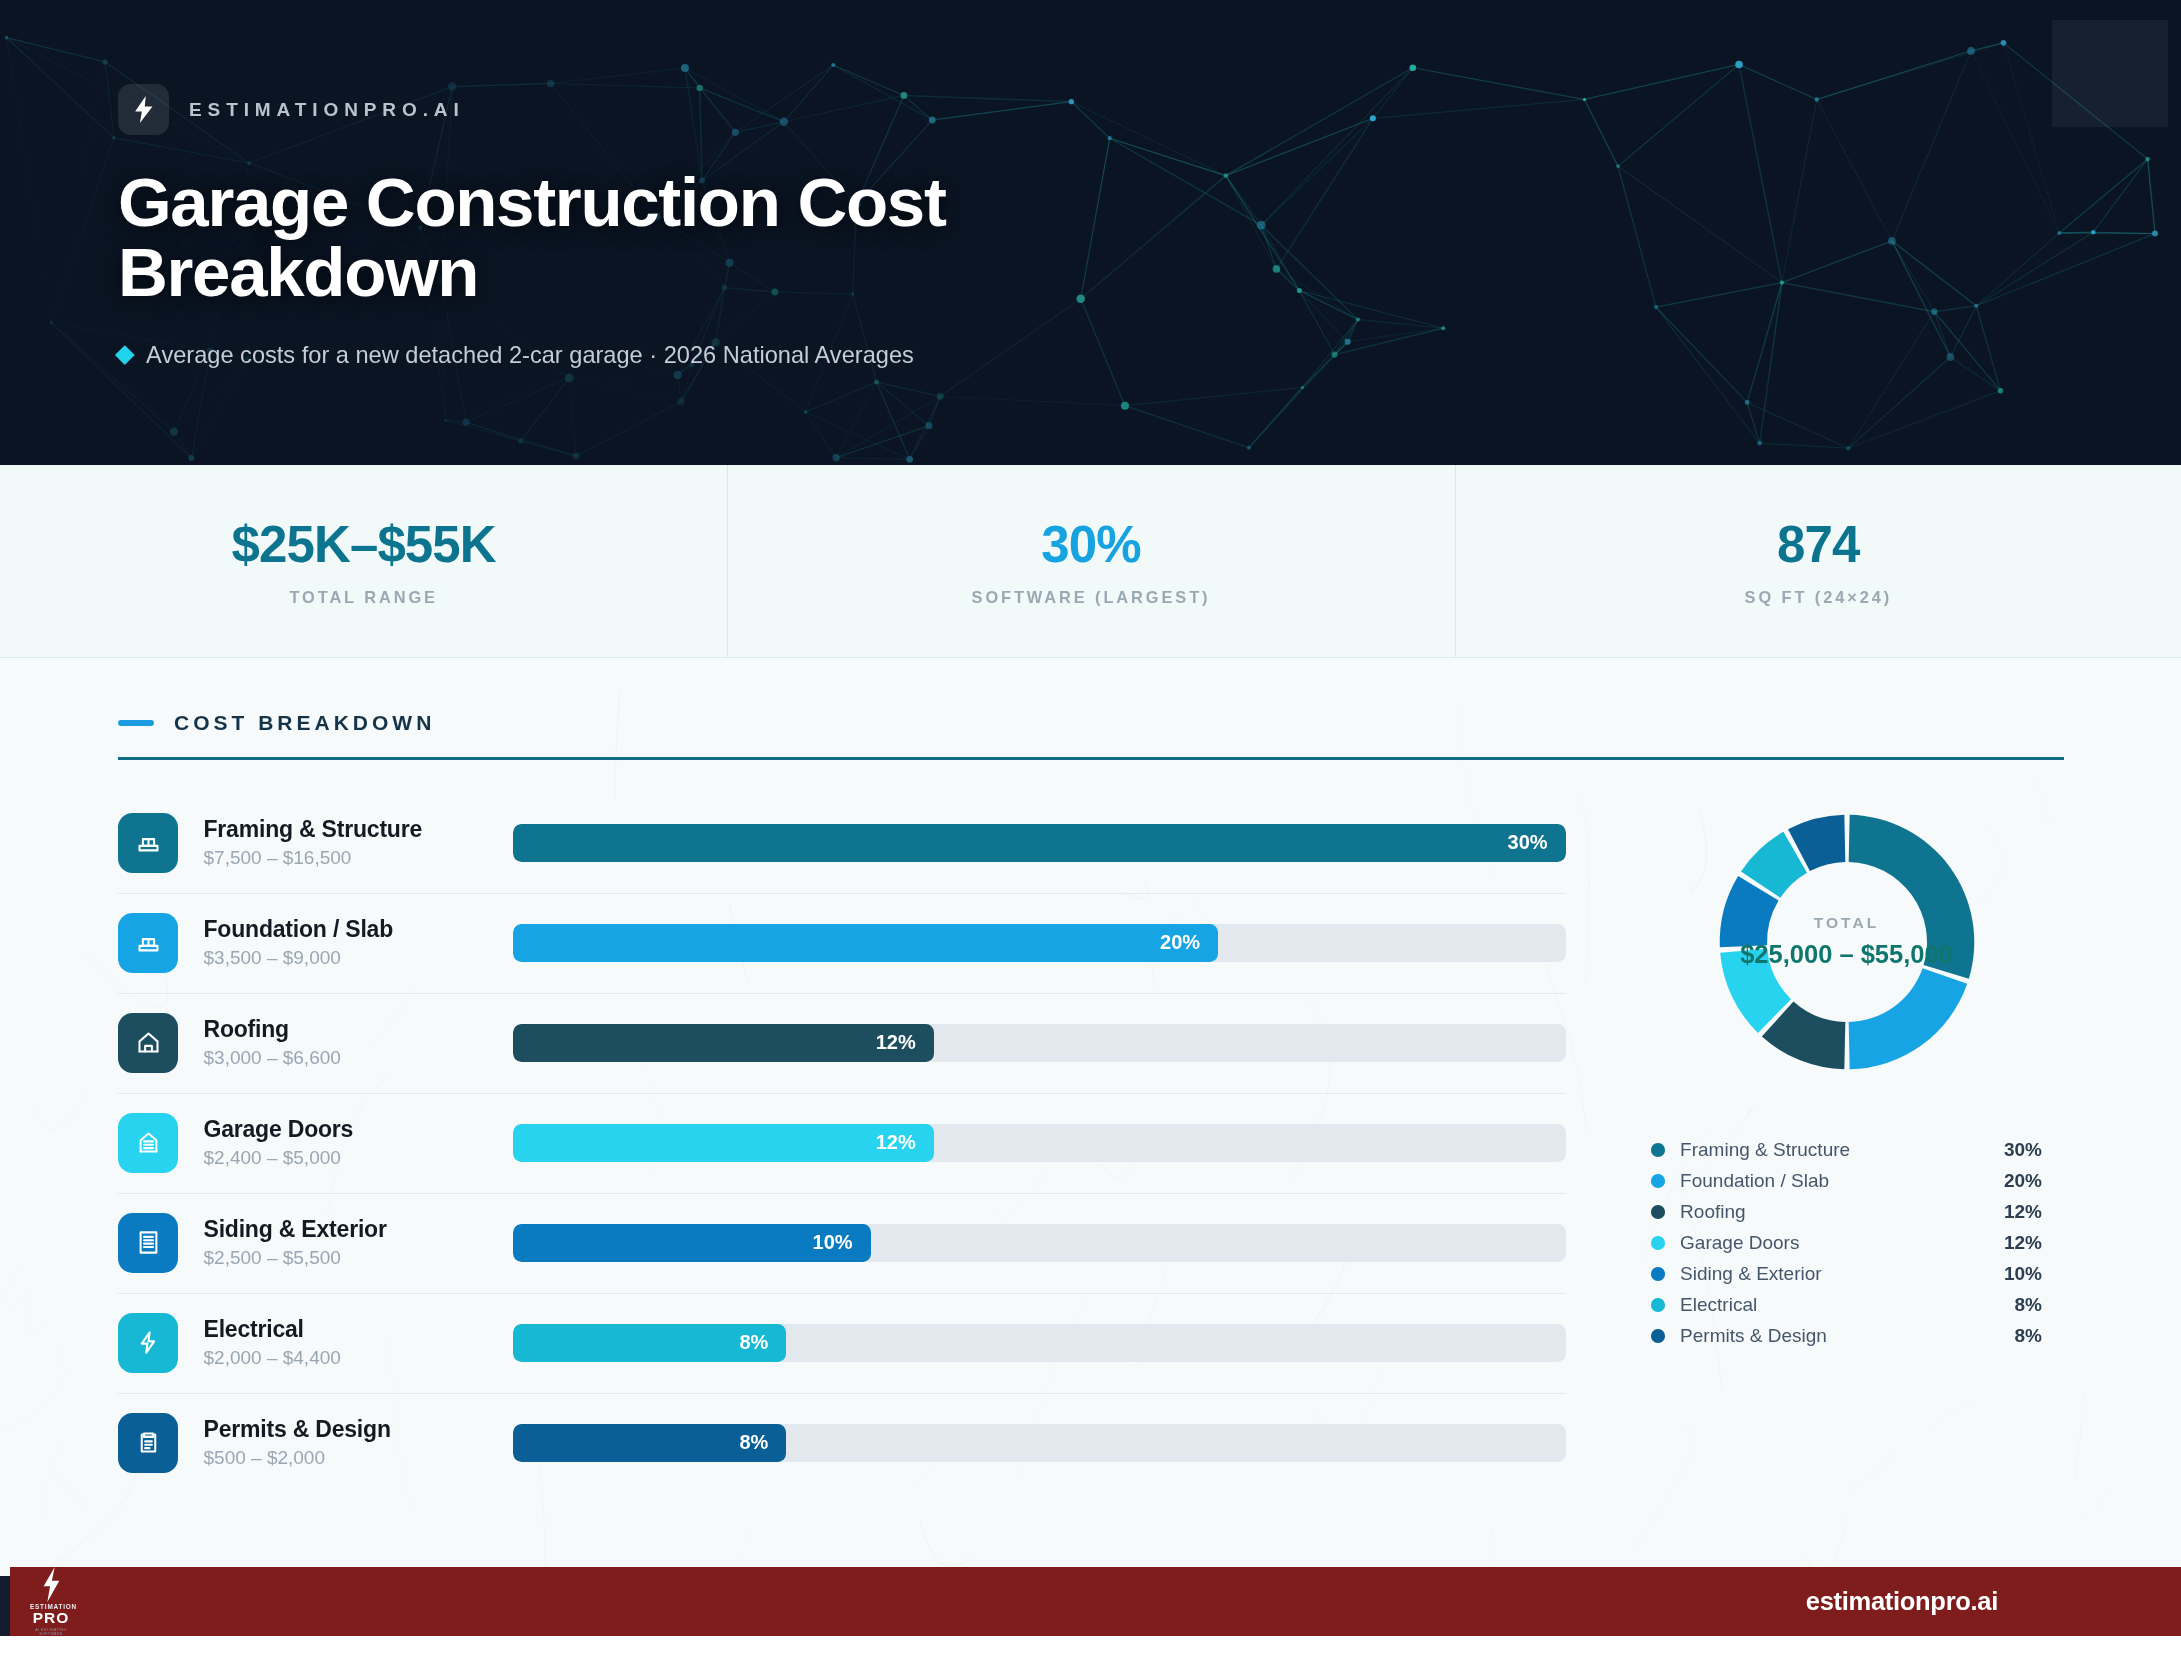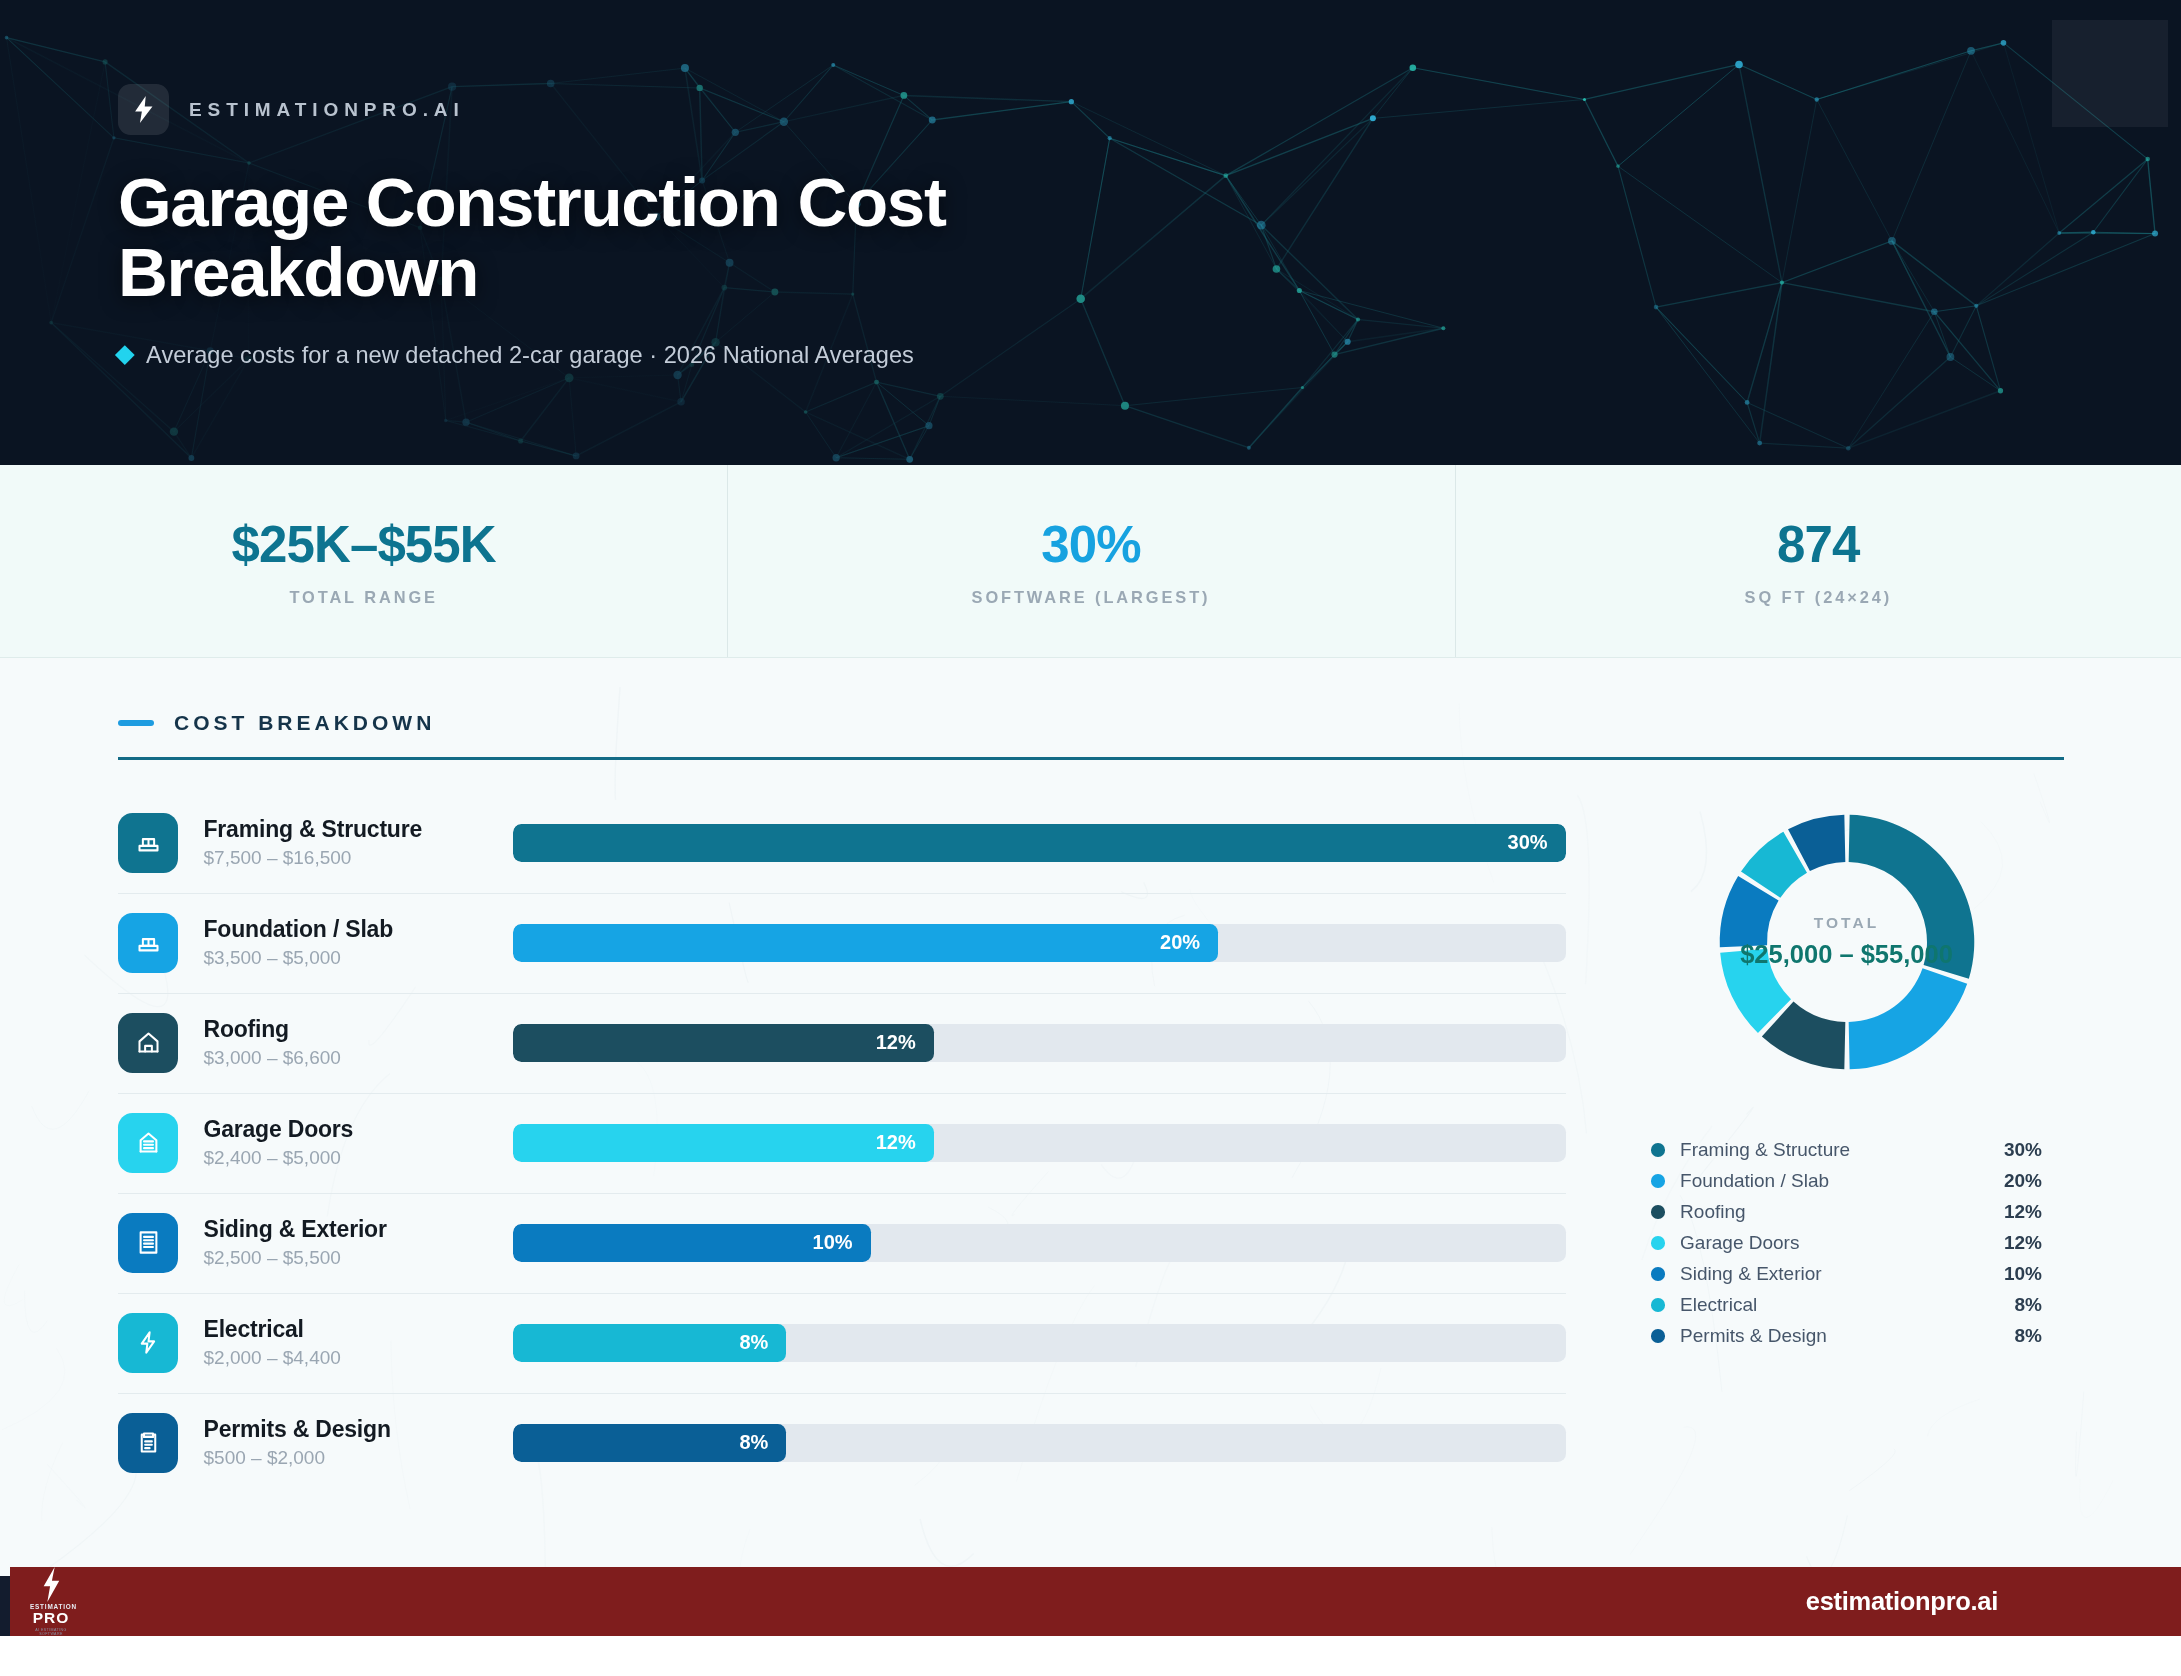--- a/index.html
+++ b/index.html
@@ -685,21 +685,21 @@
             <div class="row">
               <div class="tile" style="background: rgb(22, 164, 228);">
                 <svg viewBox="0 0 24 24" fill="none" stroke="#ffffff" stroke-width="1.8" stroke-linejoin="round" stroke-linecap="round">
                   <path d="M4 15h16v4H4z"></path>
                   <path d="M7 9h10v6H7z"></path>
                   <path d="M12 9v6"></path>
                 </svg>
               </div>
               <div class="labels">
                 <div class="lab-name">Foundation / Slab</div>
-                <div class="lab-range">$3,500 – $5,000</div>
+                <div class="lab-range">$3,500 – $9,000</div>
               </div>
               <div class="track">
                 <div class="fill" style="width: 67%; background: rgb(22, 164, 228);">
                   <span>20%</span>
                 </div>
               </div>
             </div>
             <div class="row">
               <div class="tile" style="background: rgb(28, 78, 96);">
                 <svg viewBox="0 0 24 24" fill="none" stroke="#ffffff" stroke-width="1.8" stroke-linejoin="round" stroke-linecap="round">

